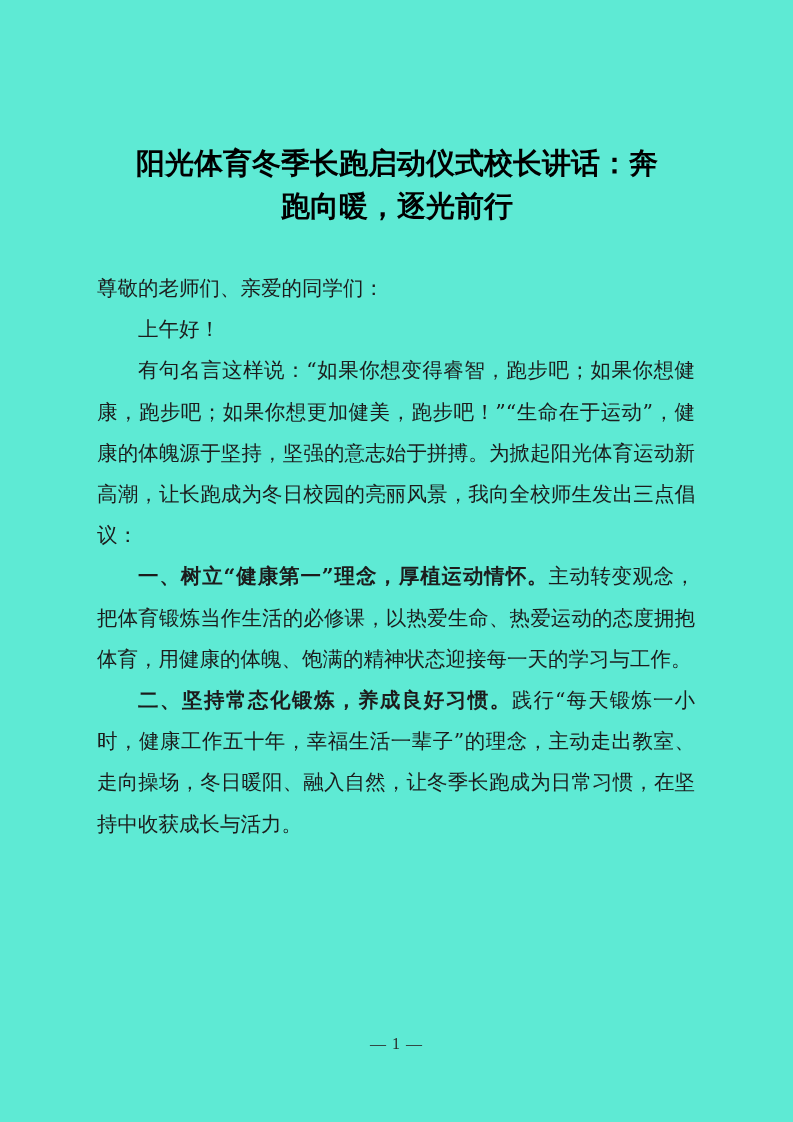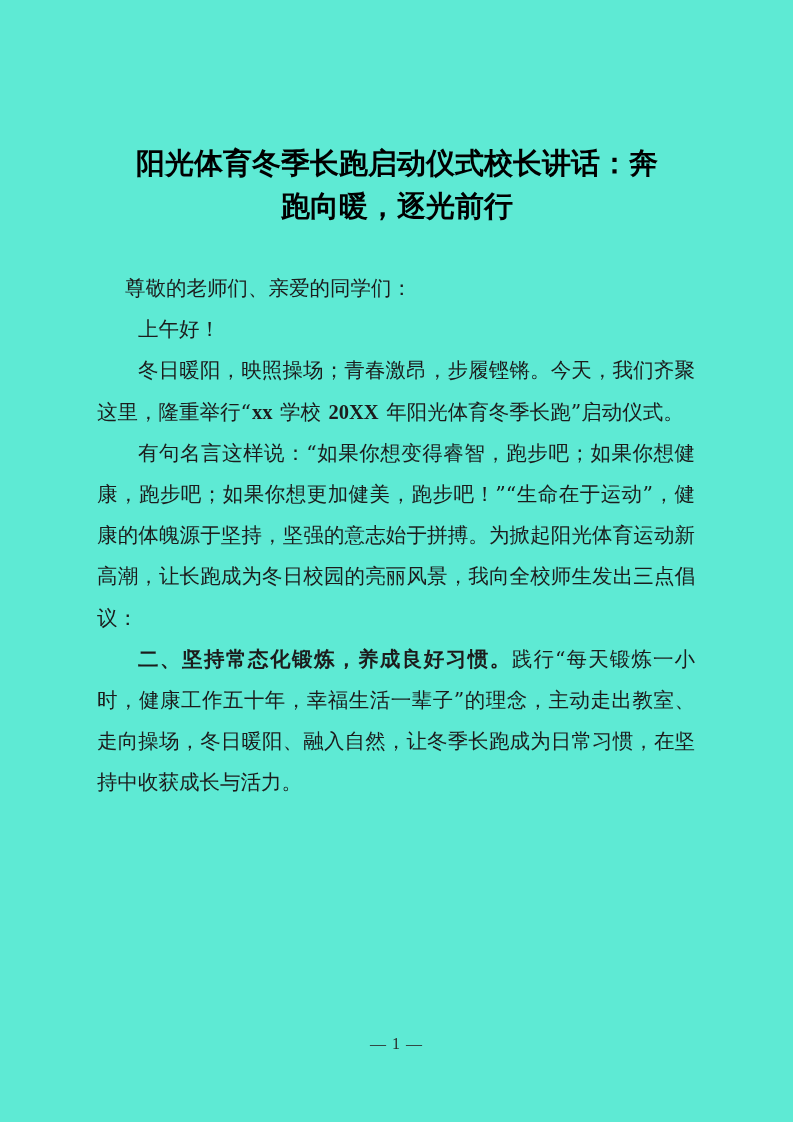--- a/index.html
+++ b/index.html
@@ -61,21 +61,20 @@
     margin: 0;
     text-align: justify;
     text-justify: inter-ideograph;
     word-break: break-all;
   }
   .para.indent {
     text-indent: 41px;
   }
   .para.noindent {
     text-indent: 0;
-    margin-left: 28px;
   }
 
   .bold-run {
     font-weight: 700;
     letter-spacing: 0.4px;
   }
 
   .latin {
     font-family: "Liberation Serif", "DejaVu Serif", serif;
     font-weight: 700;
@@ -108,28 +107,28 @@
   <div class="doc-body">
 
     <p class="para noindent">
       <span>尊敬的老师们、亲爱的同学们：</span>
     </p>
 
     <p class="para indent">
       <span>上午好！</span>
     </p>
 
-    <p class="para indent">
-      <span>冬日暖阳，映照操场；青春激昂，步履铿锵。今天，我们齐聚这里，隆重举行“</span><span class="latin">xx</span><span> 学校 </span><span class="latin">20XX</span><span> 年阳光体育冬季长跑</span><span>”启动仪式。</span>
-    </p>
 
     <p class="para indent">
       <span>有句名言这样说：“如果你想变得睿智，跑步吧；如果你想健康，跑步吧；如果你想更加健美，跑步吧！”“生命在于运动”，健康的体魄源于坚持，坚强的意志始于拼搏。为掀起阳光体育运动新高潮，让长跑成为冬日校园的亮丽风景，我向全校师生发出三点倡议：</span>
     </p>
 
+    <p class="para indent">
+      <span class="bold-run">一、树立“健康第一”理念，厚植运动情怀。</span><span>主动转变观念，把体育锻炼当作生活的必修课，以热爱生命、热爱运动的态度拥抱体育，用健康的体魄、饱满的精神状态迎接每一天的学习与工作。</span>
+    </p>
 
     <p class="para indent">
       <span class="bold-run">二、坚持常态化锻炼，养成良好习惯。</span><span>践行“每天锻炼一小时，健康工作五十年，幸福生活一辈子”的理念，主动走出教室、走向操场，冬日暖阳、融入自然，让冬季长跑成为日常习惯，在坚持中收获成长与活力。</span>
     </p>
 
 
   </div>
 
   <div class="page-footer">
     <span>— 1 —</span>

